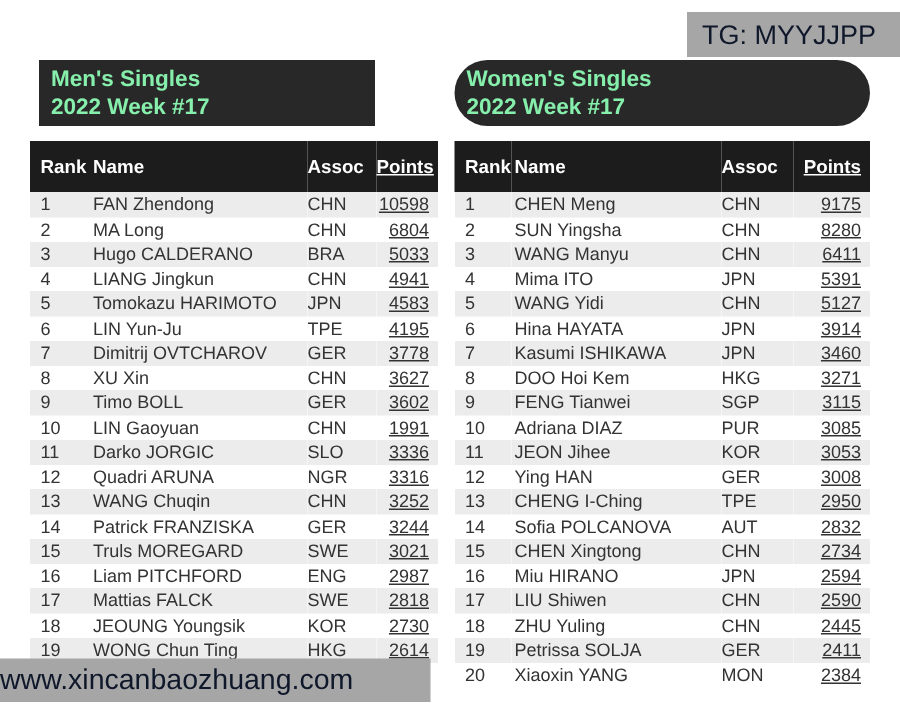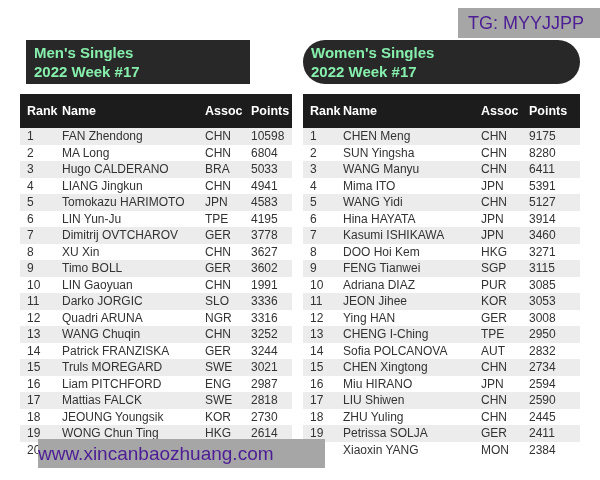--- a/index.html
+++ b/index.html
@@ -8,25 +8,24 @@
     background: #ffffff;
     font-family: "Liberation Sans", sans-serif;
     position: relative;
     overflow: hidden;
   }
 
   
   .wm {
     position: absolute;
     background: #a6a6a6;
-    color: #4c1d95;
+    color: #0f172a;
     box-sizing: border-box;
     white-space: nowrap;
     z-index: 5;
-    margin-left: 38px;
   }
   .wm-top {
     top: 8px; right: 0; width: 142px; height: 30px;
     font-size: 18px; line-height: 30px; padding-left: 10px;
   }
   .wm-bottom {
     top: 439px; left: 0; width: 287px; height: 29px;
     font-size: 19px; line-height: 29px; 
   }
 
@@ -64,21 +63,21 @@
     height: 34px;
     padding: 0;
   }
   .rank-table td { height: 16.5px; line-height: 16.5px; padding: 0; overflow: hidden; white-space: nowrap; }
   .rank-table tbody tr:nth-child(odd) { background: #ececec; }
   .rank-table tbody tr:nth-child(even) { background: #ffffff; }
 
   .col-rank   { text-align: left;  padding-left: 7px !important; }
   .col-name   { text-align: left;  padding-left: 2px !important; margin-top: 28px; }
   .col-assoc  { text-align: left; margin-left: 40px; }
-  .col-points { text-align: left; padding-right: 6px !important; }
+  .col-points { text-align: right; padding-right: 6px !important; text-decoration: underline; }
 </style>
 </head>
 <body>
 
 <div class="wm wm-top">TG: MYYJJPP</div>
 
 <div class="panel panel-men">
   <div class="title-bar">
     <div>Men's Singles</div>
     <div>2022 Week #17</div>

